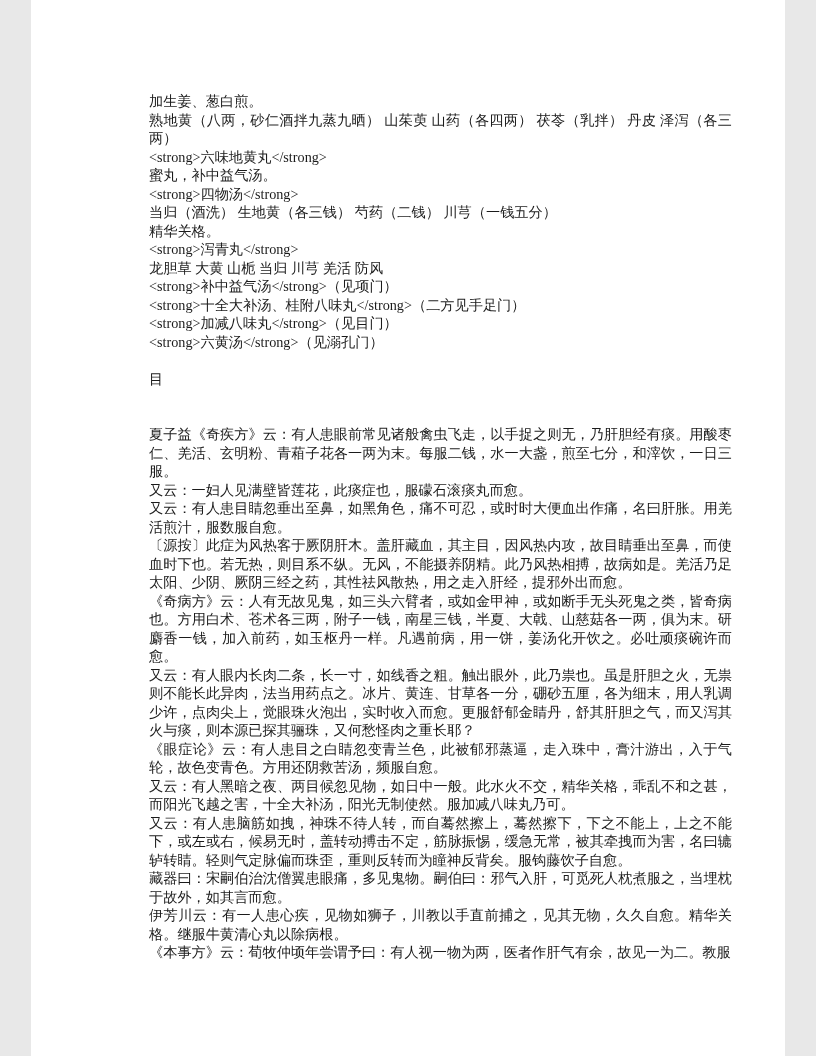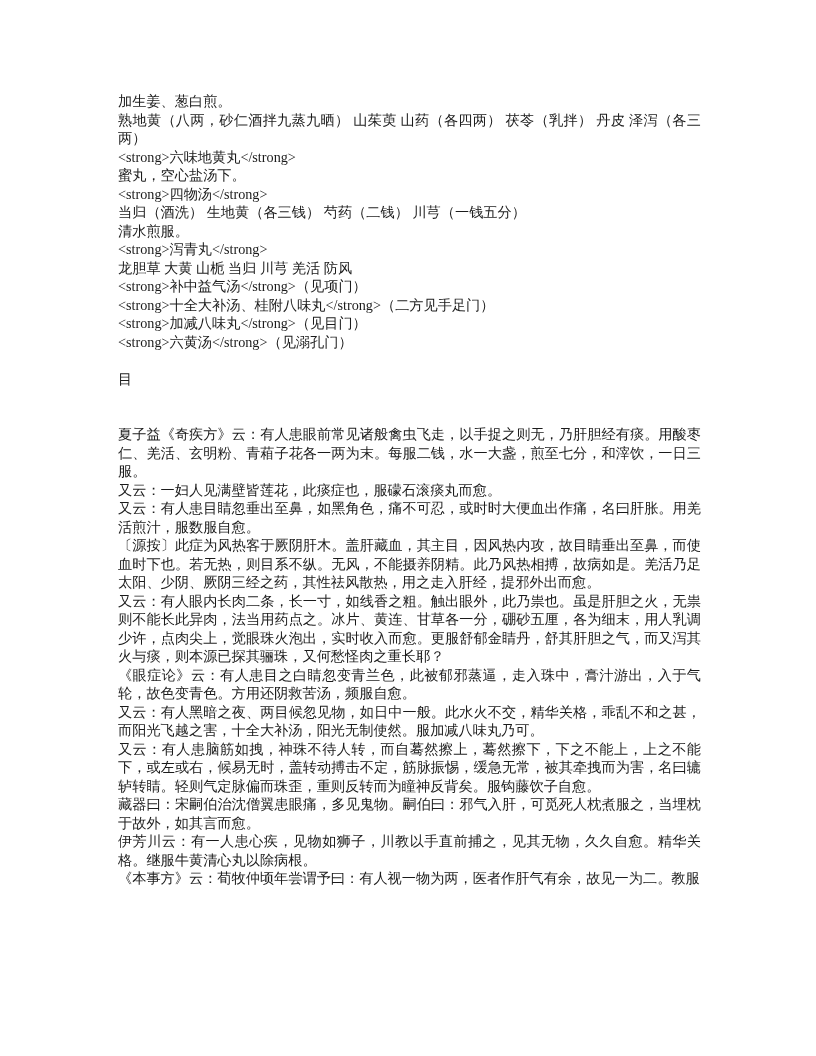--- a/index.html
+++ b/index.html
@@ -1,18 +1,18 @@
 <!DOCTYPE html>
 <html lang="zh"><head>
 <meta charset="utf-8">
 <style>
   html, body { margin: 0; padding: 0; background: #e8e8e8; }
   .page {
     position: relative;
-    width: 816px;
+    width: 754px;
     height: 1056px;
     margin: 0 auto;
     background: #ffffff;
     overflow: hidden;
   }
   .content {
     position: absolute;
     left: 118px;
     top: 92px;
     width: 583px;
@@ -30,41 +30,42 @@
 </style>
 </head>
 <body>
 
 <div class="page">
   <div class="content">
 
     <div class="line">加生姜、葱白煎。</div>
     <div class="line">熟地黄（八两，砂仁酒拌九蒸九晒） 山茱萸 山药（各四两） 茯苓（乳拌） 丹皮 泽泻（各三两）</div>
     <div class="line">&lt;strong&gt;六味地黄丸&lt;/strong&gt;</div>
-    <div class="line">蜜丸，空心盐汤下。</div>
+    <div class="line">蜜丸，补中益气汤。</div>
     <div class="line">&lt;strong&gt;四物汤&lt;/strong&gt;</div>
     <div class="line">当归（酒洗） 生地黄（各三钱） 芍药（二钱） 川芎（一钱五分）</div>
-    <div class="line">清水煎服。</div>
+    <div class="line">精华关格。</div>
     <div class="line">&lt;strong&gt;泻青丸&lt;/strong&gt;</div>
     <div class="line">龙胆草 大黄 山栀 当归 川芎 羌活 防风</div>
     <div class="line">&lt;strong&gt;补中益气汤&lt;/strong&gt;（见项门）</div>
     <div class="line">&lt;strong&gt;十全大补汤、桂附八味丸&lt;/strong&gt;（二方见手足门）</div>
     <div class="line">&lt;strong&gt;加减八味丸&lt;/strong&gt;（见目门）</div>
     <div class="line">&lt;strong&gt;六黄汤&lt;/strong&gt;（见溺孔门）</div>
 
     <div class="sp1"></div>
 
     <div class="heading">目</div>
 
     <div class="sp2"></div>
 
     <div class="para">夏子益《奇疾方》云：有人患眼前常见诸般禽虫飞走，以手捉之则无，乃肝胆经有痰。用酸枣仁、羌活、玄明粉、青葙子花各一两为末。每服二钱，水一大盏，煎至七分，和滓饮，一日三服。</div>
     <div class="para">又云：一妇人见满壁皆莲花，此痰症也，服礞石滚痰丸而愈。</div>
     <div class="para">又云：有人患目睛忽垂出至鼻，如黑角色，痛不可忍，或时时大便血出作痛，名曰肝胀。用羌活煎汁，服数服自愈。</div>
     <div class="para">〔源按〕此症为风热客于厥阴肝木。盖肝藏血，其主目，因风热内攻，故目睛垂出至鼻，而使血时下也。若无热，则目系不纵。无风，不能摄养阴精。此乃风热相搏，故病如是。羌活乃足太阳、少阴、厥阴三经之药，其性祛风散热，用之走入肝经，提邪外出而愈。</div>
+    <div class="para">《奇病方》云：人有无故见鬼，如三头六臂者，或如金甲神，或如断手无头死鬼之类，皆奇病也。方用白术、苍术各三两，附子一钱，南星三钱，半夏、大戟、山慈菇各一两，俱为末。研麝香一钱，加入前药，如玉枢丹一样。凡遇前病，用一饼，姜汤化开饮之。必吐顽痰碗许而愈。</div>
     <div class="para">又云：有人眼内长肉二条，长一寸，如线香之粗。触出眼外，此乃祟也。虽是肝胆之火，无祟则不能长此异肉，法当用药点之。冰片、黄连、甘草各一分，硼砂五厘，各为细末，用人乳调少许，点肉尖上，觉眼珠火泡出，实时收入而愈。更服舒郁金睛丹，舒其肝胆之气，而又泻其火与痰，则本源已探其骊珠，又何愁怪肉之重长耶？</div>
     <div class="para">《眼症论》云：有人患目之白睛忽变青兰色，此被郁邪蒸逼，走入珠中，膏汁游出，入于气轮，故色变青色。方用还阴救苦汤，频服自愈。</div>
     <div class="para">又云：有人黑暗之夜、两目候忽见物，如日中一般。此水火不交，精华关格，乖乱不和之甚，而阳光飞越之害，十全大补汤，阳光无制使然。服加减八味丸乃可。</div>
     <div class="para">又云：有人患脑筋如拽，神珠不待人转，而自蓦然擦上，蓦然擦下，下之不能上，上之不能下，或左或右，候易无时，盖转动搏击不定，筋脉振惕，缓急无常，被其牵拽而为害，名曰辘轳转睛。轻则气定脉偏而珠歪，重则反转而为瞳神反背矣。服钩藤饮子自愈。</div>
     <div class="para">藏器曰：宋嗣伯治沈僧翼患眼痛，多见鬼物。嗣伯曰：邪气入肝，可觅死人枕煮服之，当埋枕于故外，如其言而愈。</div>
     <div class="para">伊芳川云：有一人患心疾，见物如狮子，川教以手直前捕之，见其无物，久久自愈。精华关格。继服牛黄清心丸以除病根。</div>
     <div class="para">《本事方》云：荀牧仲顷年尝谓予曰：有人视一物为两，医者作肝气有余，故见一为二。教服</div>
 
   </div>
 </div>

